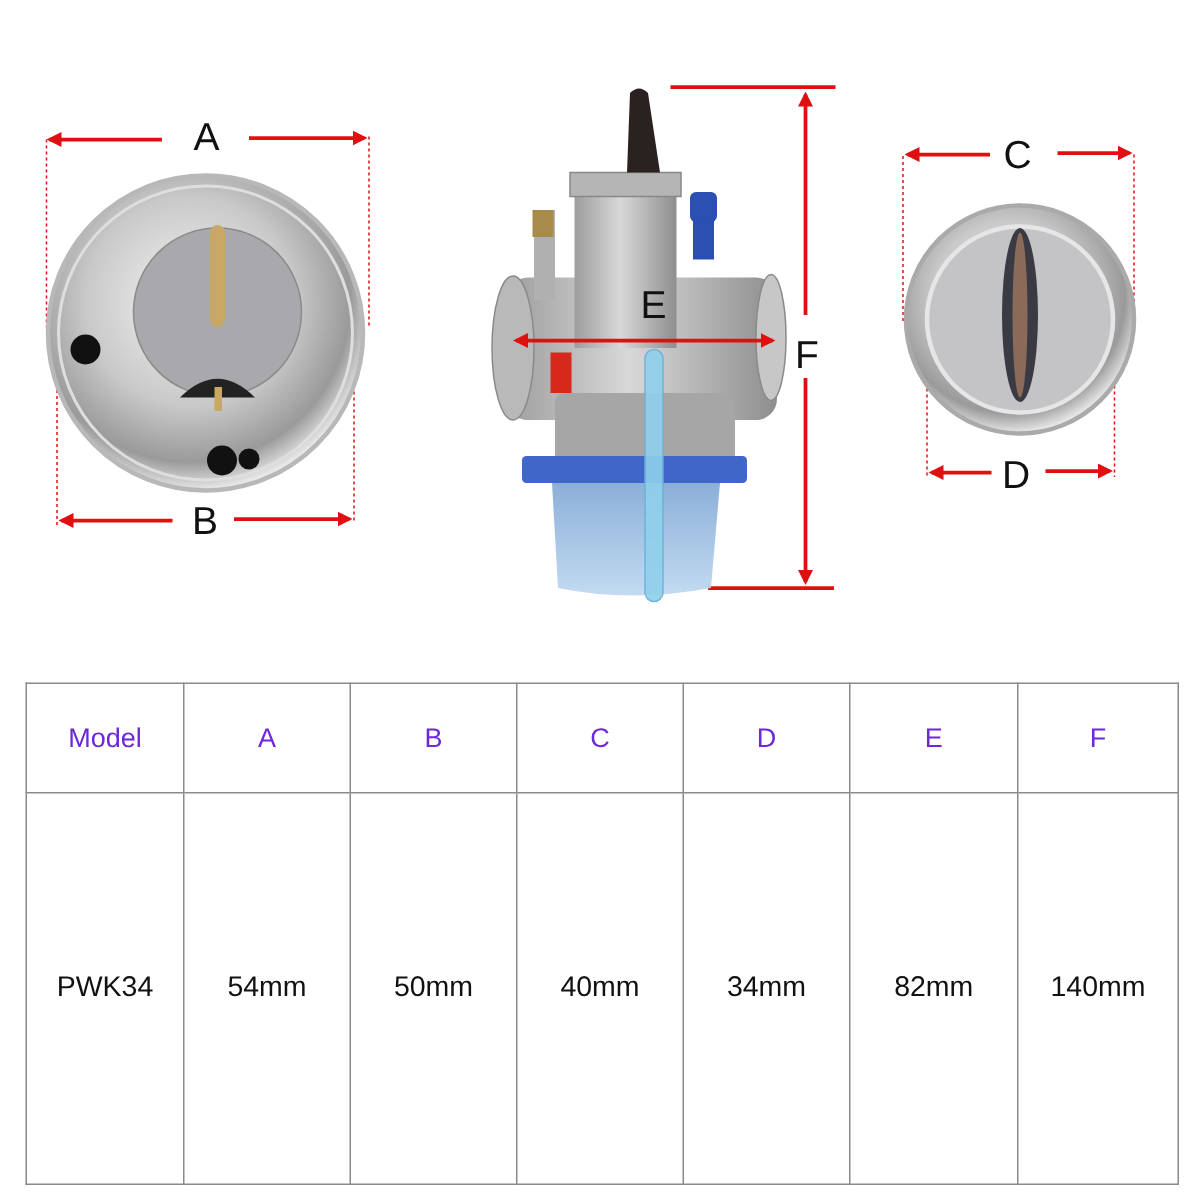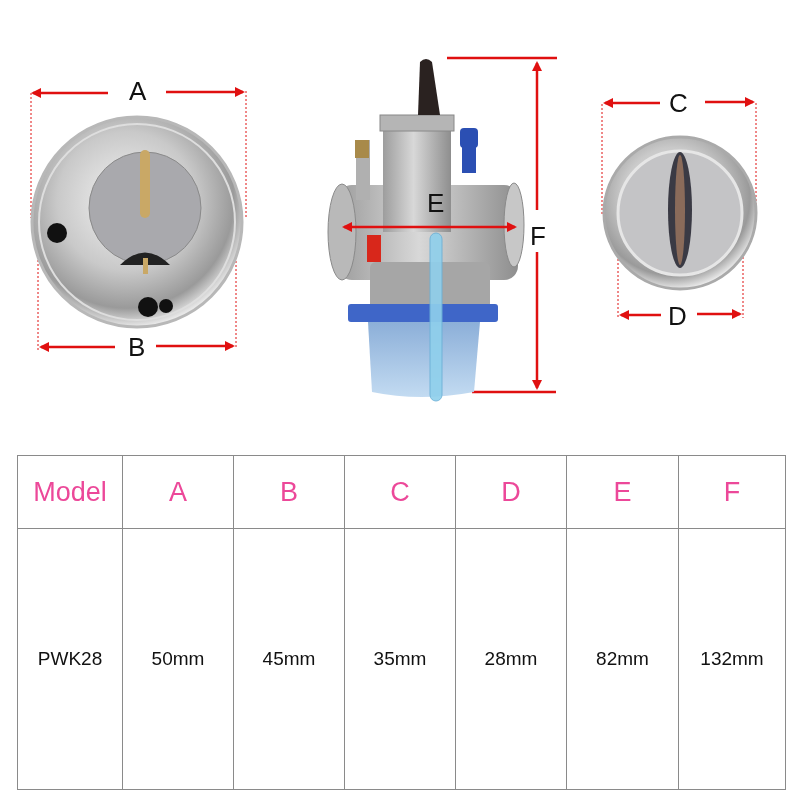--- a/index.html
+++ b/index.html
@@ -10,21 +10,21 @@
 
   
   .dim-label { position: absolute; font-family: "Liberation Sans", sans-serif;
                font-size: 26px; color: #111; line-height: 1; }
 
   
   .spec-table { position: absolute; left: 17px; top: 455px; width: 768px; height: 335px;
                 border-collapse: collapse; table-layout: fixed; }
   .spec-table td, .spec-table th { border: 1.5px solid #8a8a8a; text-align: center;
                 vertical-align: middle; padding: 0; }
-  .spec-table th { color: #ec4899; font-weight: normal; font-size: 27px; height: 72px; }
+  .spec-table th { color: #6d28d9; font-weight: normal; font-size: 18px; height: 72px; }
   .spec-table td { color: #111; font-size: 19px; }
   .spec-table tr.row td { height: 65px; }
 </style>
 </head>
 <body>
 
 <div class="diagram">
   <svg width="800" height="440" viewBox="0 0 800 440" xmlns="http://www.w3.org/2000/svg">
     <defs>
       <marker id="ah" markerWidth="10" markerHeight="10" refX="8" refY="5" orient="auto" markerUnits="userSpaceOnUse">
@@ -134,22 +134,22 @@
       <th>A</th>
       <th>B</th>
       <th>C</th>
       <th>D</th>
       <th>E</th>
       <th>F</th>
     </tr>
   </thead>
   <tbody>
     <tr class="row">
-      <td>PWK28</td>
+      <td>PWK34</td>
+      <td>54mm</td>
       <td>50mm</td>
-      <td>45mm</td>
-      <td>35mm</td>
-      <td>28mm</td>
+      <td>40mm</td>
+      <td>34mm</td>
       <td>82mm</td>
-      <td>132mm</td>
+      <td>140mm</td>
     </tr>
   </tbody>
 </table>
 
 </body></html>

